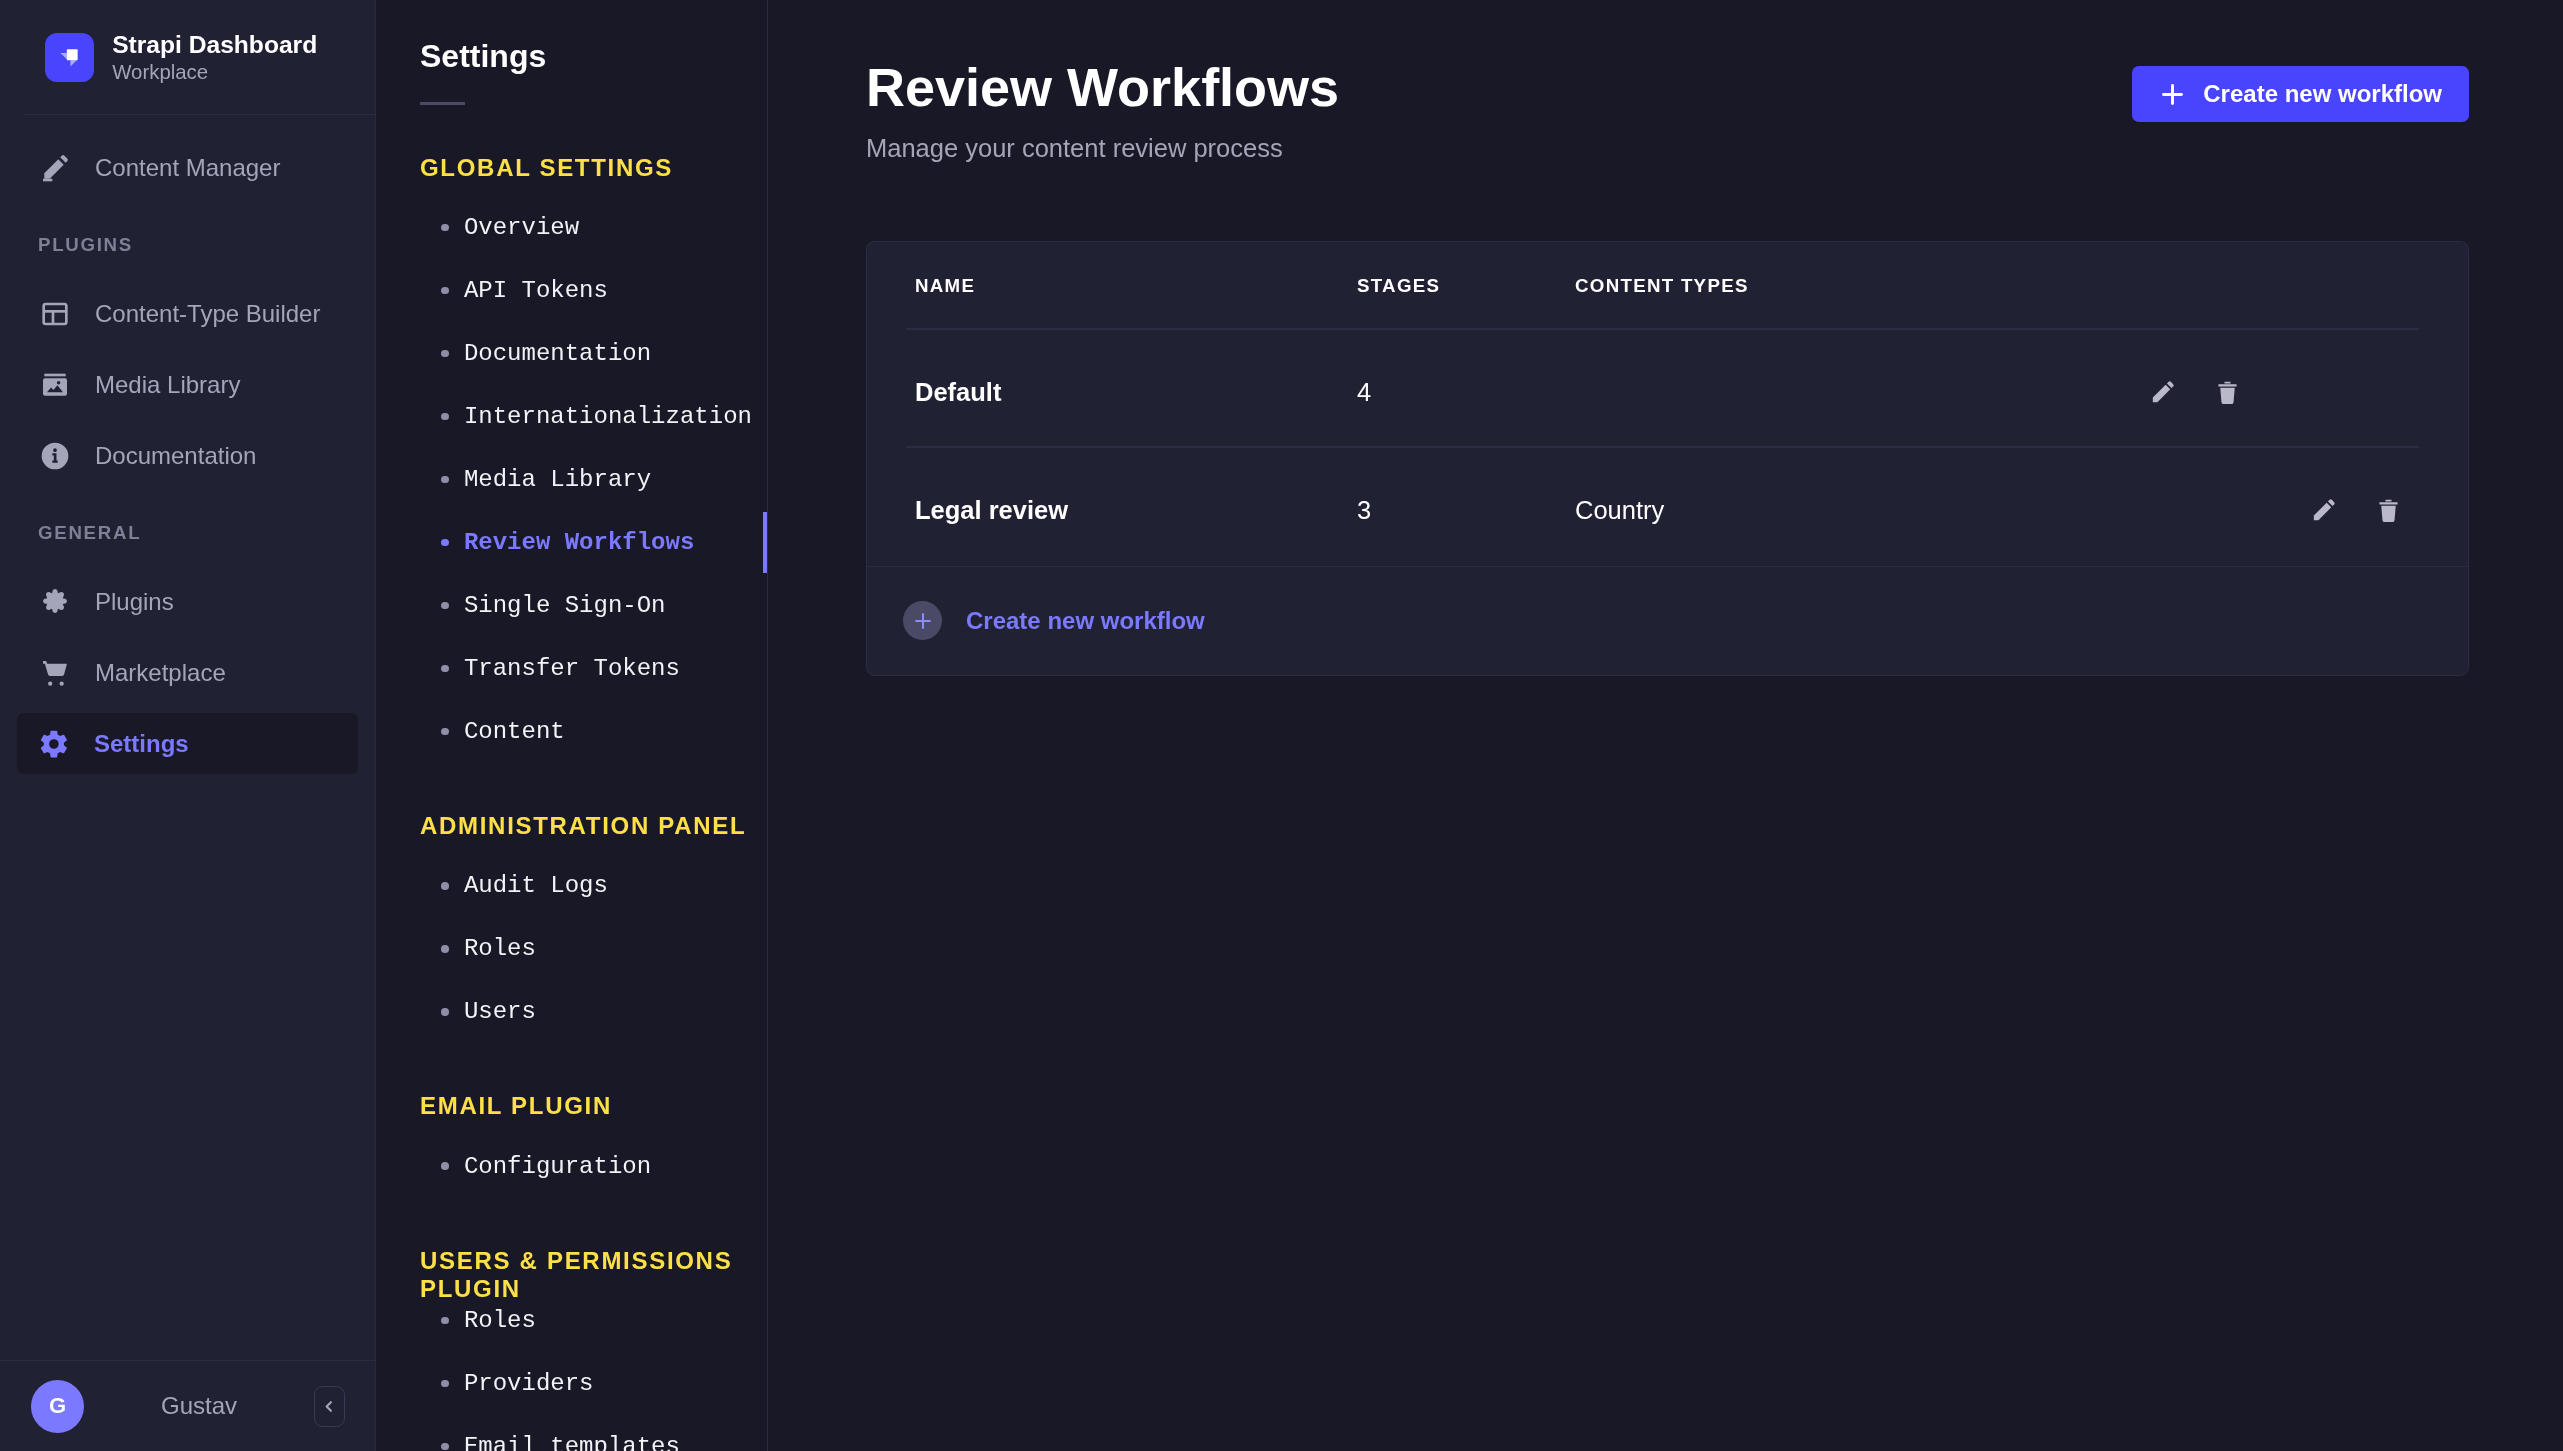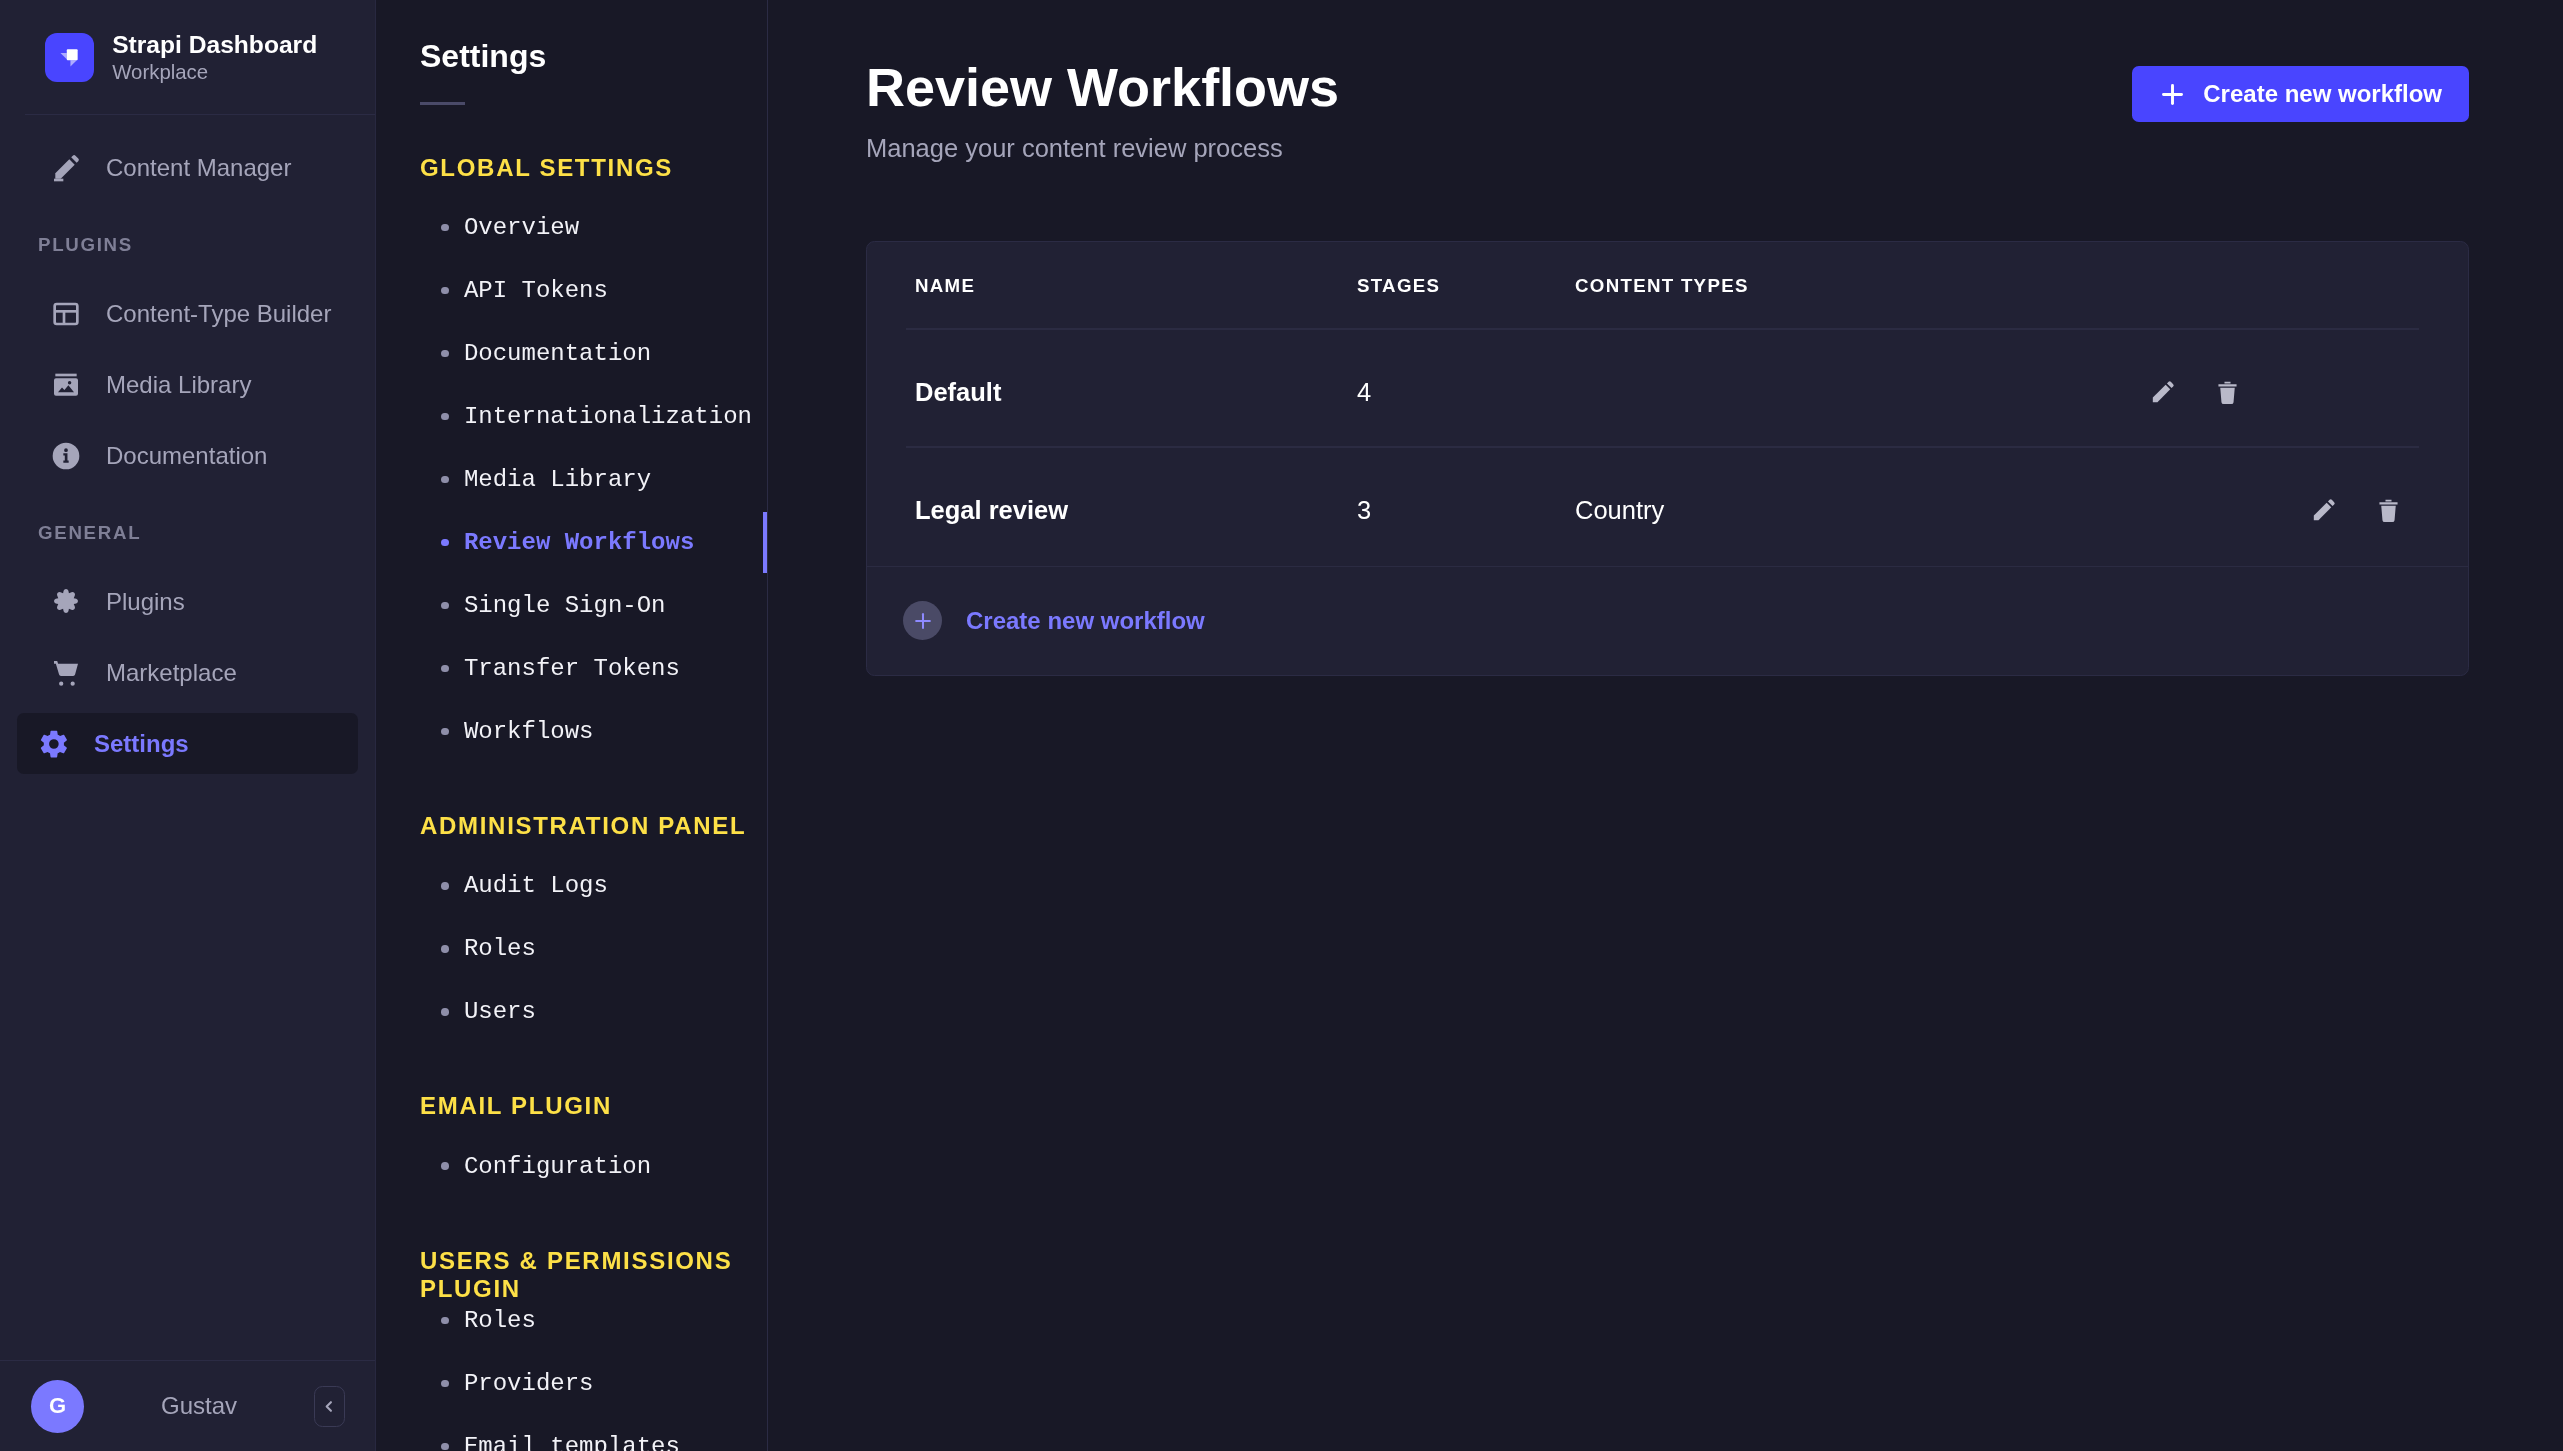--- a/index.html
+++ b/index.html
@@ -27,21 +27,21 @@
     width: 49px; height: 49px; border-radius: 12px;
     background: #4945ff; display: flex; align-items: center; justify-content: center;
   }
   .brand-text { margin-left: 18.7px; }
   .brand-title { font-size: 24.6px; font-weight: bold; color: #ffffff; line-height: 31px; }
   .brand-subtitle { font-size: 20.4px; color: #a5a5ba; line-height: 25.5px; }
 
   .nav-list { padding-top: 17px; display: flex; flex-direction: column; }
   .nav-item {
     height: 71px; display: flex; align-items: center;
-    padding-left: 50px; gap: 24px; cursor: pointer;
+    padding-left: 39px; gap: 24px; cursor: pointer;
     color: #a5a5ba; font-size: 24px;
   }
   .nav-item .ni { width: 32px; height: 32px; color: #a5a5ba; }
   .nav-section-label {
     margin: 31px 0 0 38px; height: 22px;
     font-size: 18.7px; font-weight: bold; letter-spacing: 1.7px;
     color: #7f7f96; text-transform: uppercase;
   }
   .nav-group { margin-top: 22px; display: flex; flex-direction: column; }
   .nav-item.active {
@@ -271,21 +271,21 @@
     <div class="sub-item">
         <span class="bullet"></span>
         <span>Single Sign-On</span>
       </div>
     <div class="sub-item">
         <span class="bullet"></span>
         <span>Transfer Tokens</span>
       </div>
     <div class="sub-item">
         <span class="bullet"></span>
-        <span>Workflows</span>
+        <span>Content</span>
       </div>
   </div>
 
   <div class="sub-section-label">ADMINISTRATION PANEL</div>
   <div class="sub-list">
     <div class="sub-item">
         <span class="bullet"></span>
         <span>Audit Logs</span>
       </div>
     <div class="sub-item">

